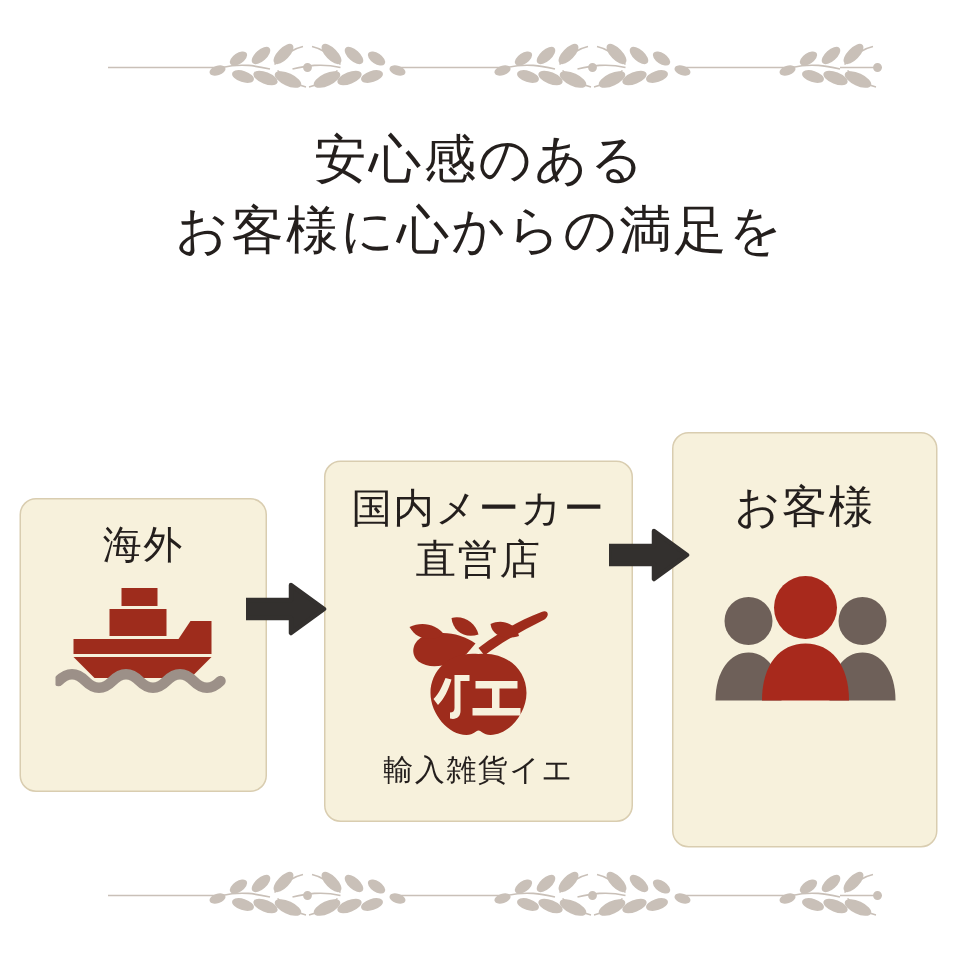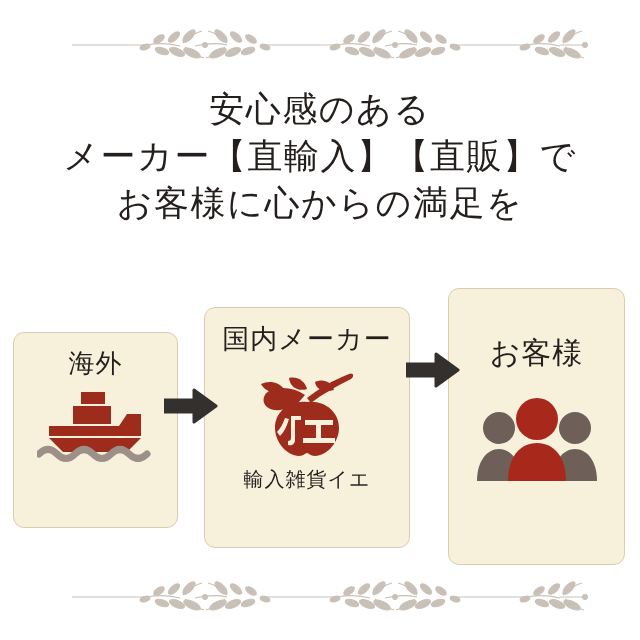--- a/index.html
+++ b/index.html
@@ -43,21 +43,21 @@
     left: 0;
     top: 86px;
     width: 640px;
     text-align: center;
     color: #241f1d;
     font-size: 35px;
     line-height: 47px;
     letter-spacing: 1.5px;
     font-family: "Liberation Serif", "DejaVu Serif", serif;
   }
-  .headline-line { white-space: nowrap; display: block; }
+  .headline-line { white-space: nowrap; display: block; font-family: Liberation Mono, monospace; }
 
   
   .flow-box {
     position: absolute;
     background: #f7f1dc;
     border: 1px solid #d9cdb0;
     border-radius: 11px;
     box-sizing: border-box;
     display: flex;
     flex-direction: column;
@@ -65,32 +65,32 @@
     overflow: hidden;
   }
   #box-overseas {
     left: 13px;
     top: 332px;
     width: 165px;
     height: 196px;
     padding-top: 14px;
   }
   #box-domestic {
-    left: 204px;
+    left: 216px;
     top: 307px;
     width: 206px;
     height: 241px;
     padding-top: 14px;
   }
   #box-customer {
     left: 448px;
     top: 288px;
     width: 177px;
     height: 277px;
-    padding-top: 46px;
+    padding-top: 32px;
   }
 
   .box-title {
     color: #241f1d;
     text-align: center;
     font-family: "Liberation Serif", "DejaVu Serif", serif;
     letter-spacing: 1px;
   }
   #box-overseas .box-title {
     font-size: 26px;
@@ -201,21 +201,20 @@
           <path d="M-22,-2 C-14,-10 -8,-13 -3,-14" fill="none"></path>
           <path d="M-20,2 C-12,9 -6,12 -1,13" fill="none"></path>
           <circle cx="0" cy="0" r="2.4"></circle>
         </g>
       </g>
     </svg>
   </div>
 
   <div class="headline">
     <span class="headline-line">安心感のある</span>
-    <span class="headline-line">メーカー【直輸入】【直販】で</span>
     <span class="headline-line">お客様に心からの満足を</span>
   </div>
 
   <div class="flow-box" id="box-overseas">
     <div class="box-title">
       <span class="t-line">海外</span>
     </div>
     <div class="icon-wrap" id="ship-icon-wrap">
       <svg width="118" height="72" viewBox="0 0 118 72">
         <rect x="44" y="2" width="24" height="12" fill="#9e2c1c"></rect>
@@ -224,20 +223,21 @@
         <path d="M82,36 L104,36 L104,24 L90,24 Z" fill="#9e2c1c"></path>
         <path d="M12,48 L104,48 L90,62 L26,62 Z" fill="#9e2c1c"></path>
         <path d="M2,64 q9,-9 18,0 t18,0 t18,0 t18,0 t18,0 t18,0" fill="none" stroke="#9c9088" stroke-width="7" stroke-linecap="round"></path>
       </svg>
     </div>
   </div>
 
   <div class="flow-box" id="box-domestic">
     <div class="box-title">
       <span class="t-line">国内メーカー</span>
+      <span class="t-line">直営店</span>
     </div>
     <div class="icon-wrap" id="apple-icon-wrap">
       <svg width="124" height="96" viewBox="0 0 124 96">
 
         <path d="M62,36 C72,28 88,18 104,12 C108,10 110,14 106,17 C92,24 76,33 66,41 Z" fill="#9e2c1c"></path>
 
         <path d="M60,33 C50,26 38,24 26,28 C18,31 16,40 22,45 C30,51 44,48 54,40 Z" fill="#9e2c1c"></path>
         <path d="M16,22 C24,18 34,20 39,27 C31,32 21,31 16,22 Z" fill="#9e2c1c"></path>
         <path d="M44,16 C52,14 60,19 62,27 C53,30 45,25 44,16 Z" fill="#9e2c1c"></path>
         <path d="M70,20 C78,16 87,20 89,28 C80,31 71,28 70,20 Z" fill="#9e2c1c"></path>

